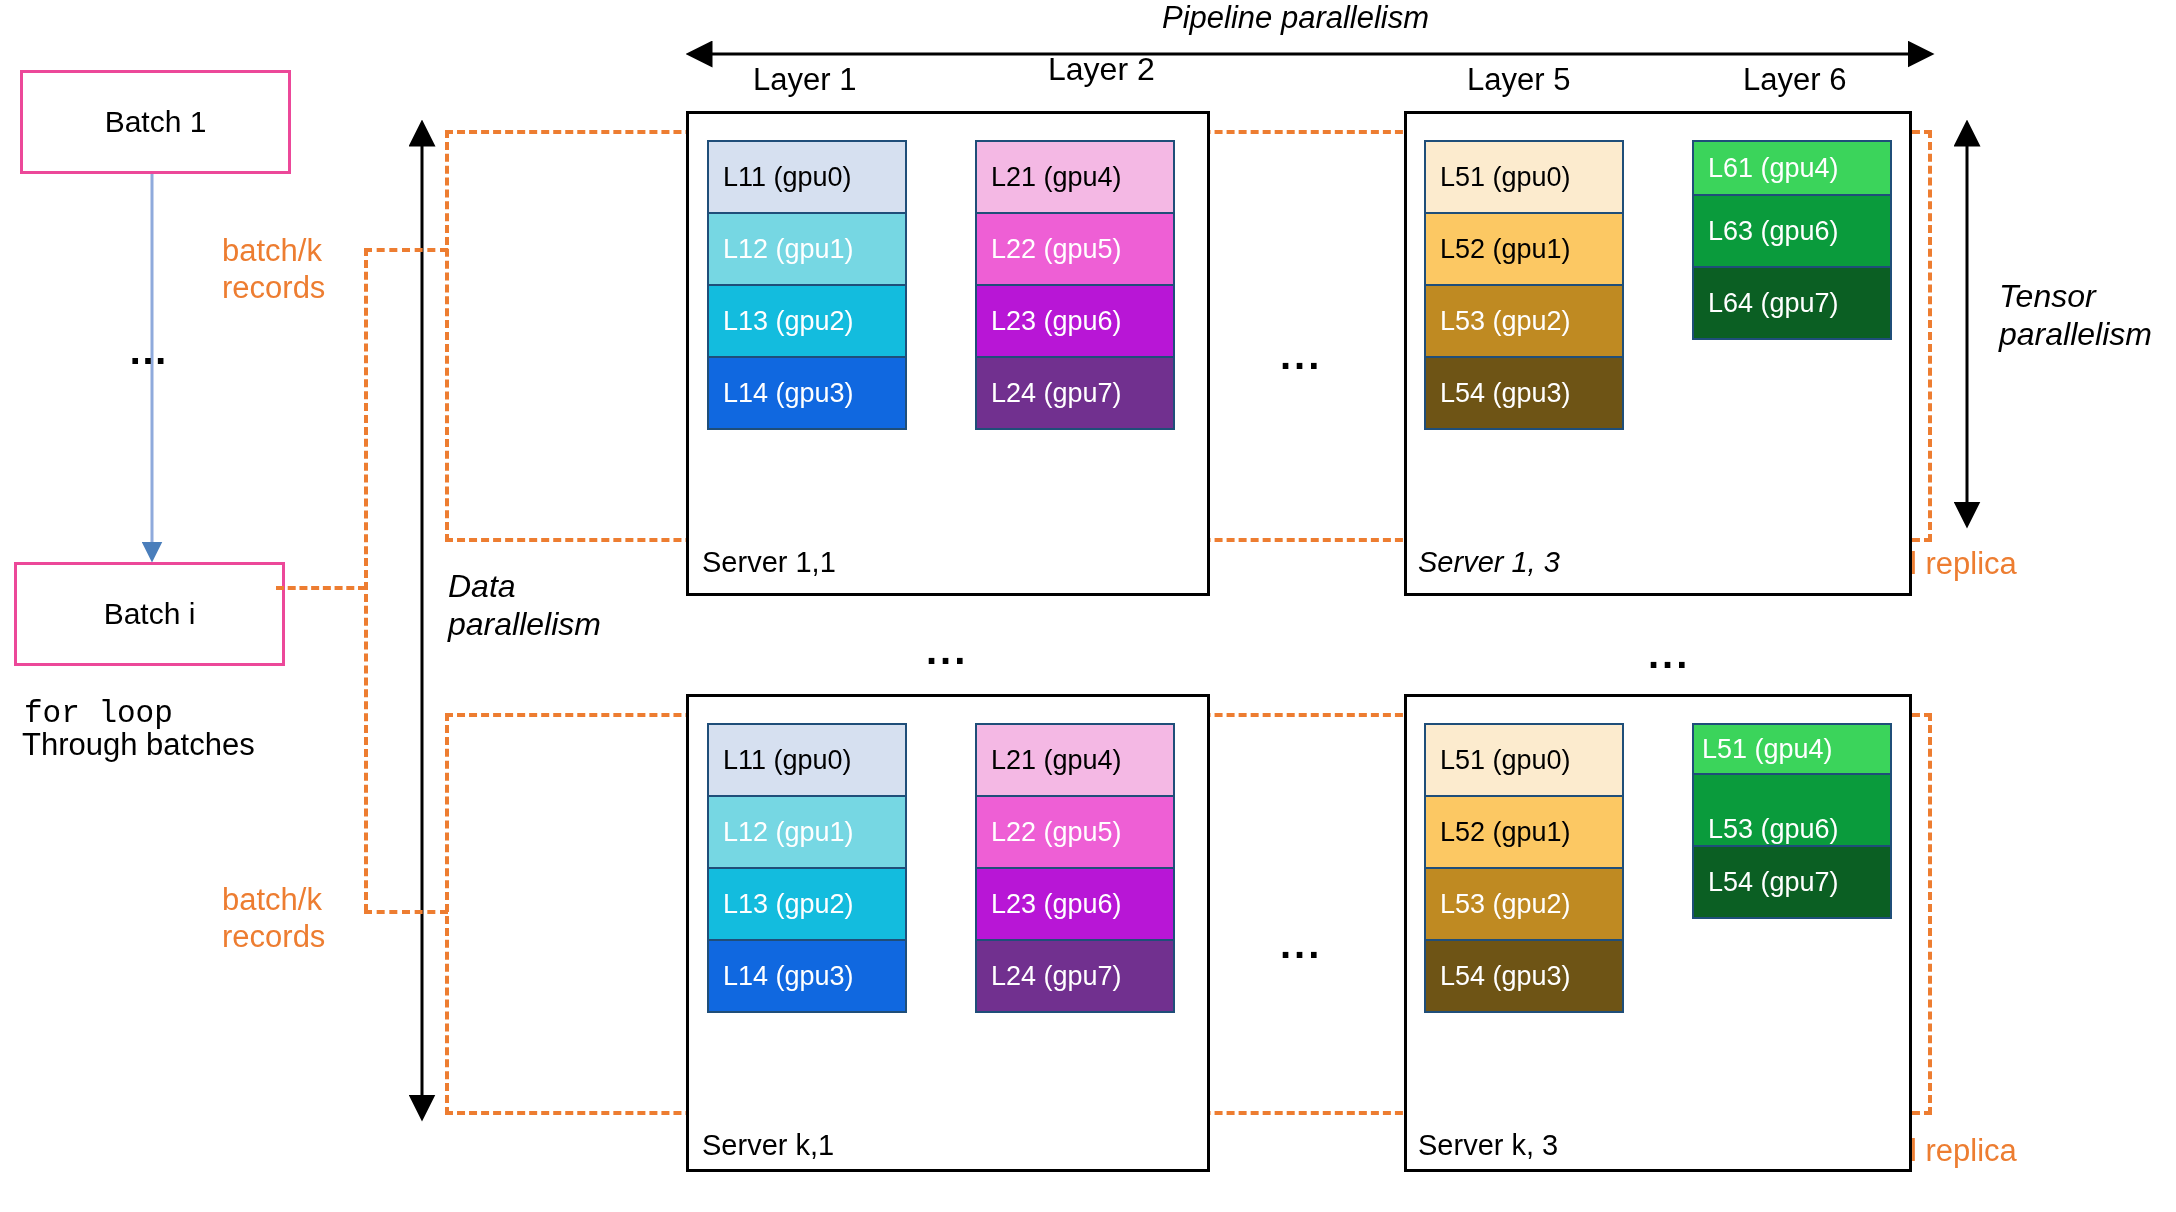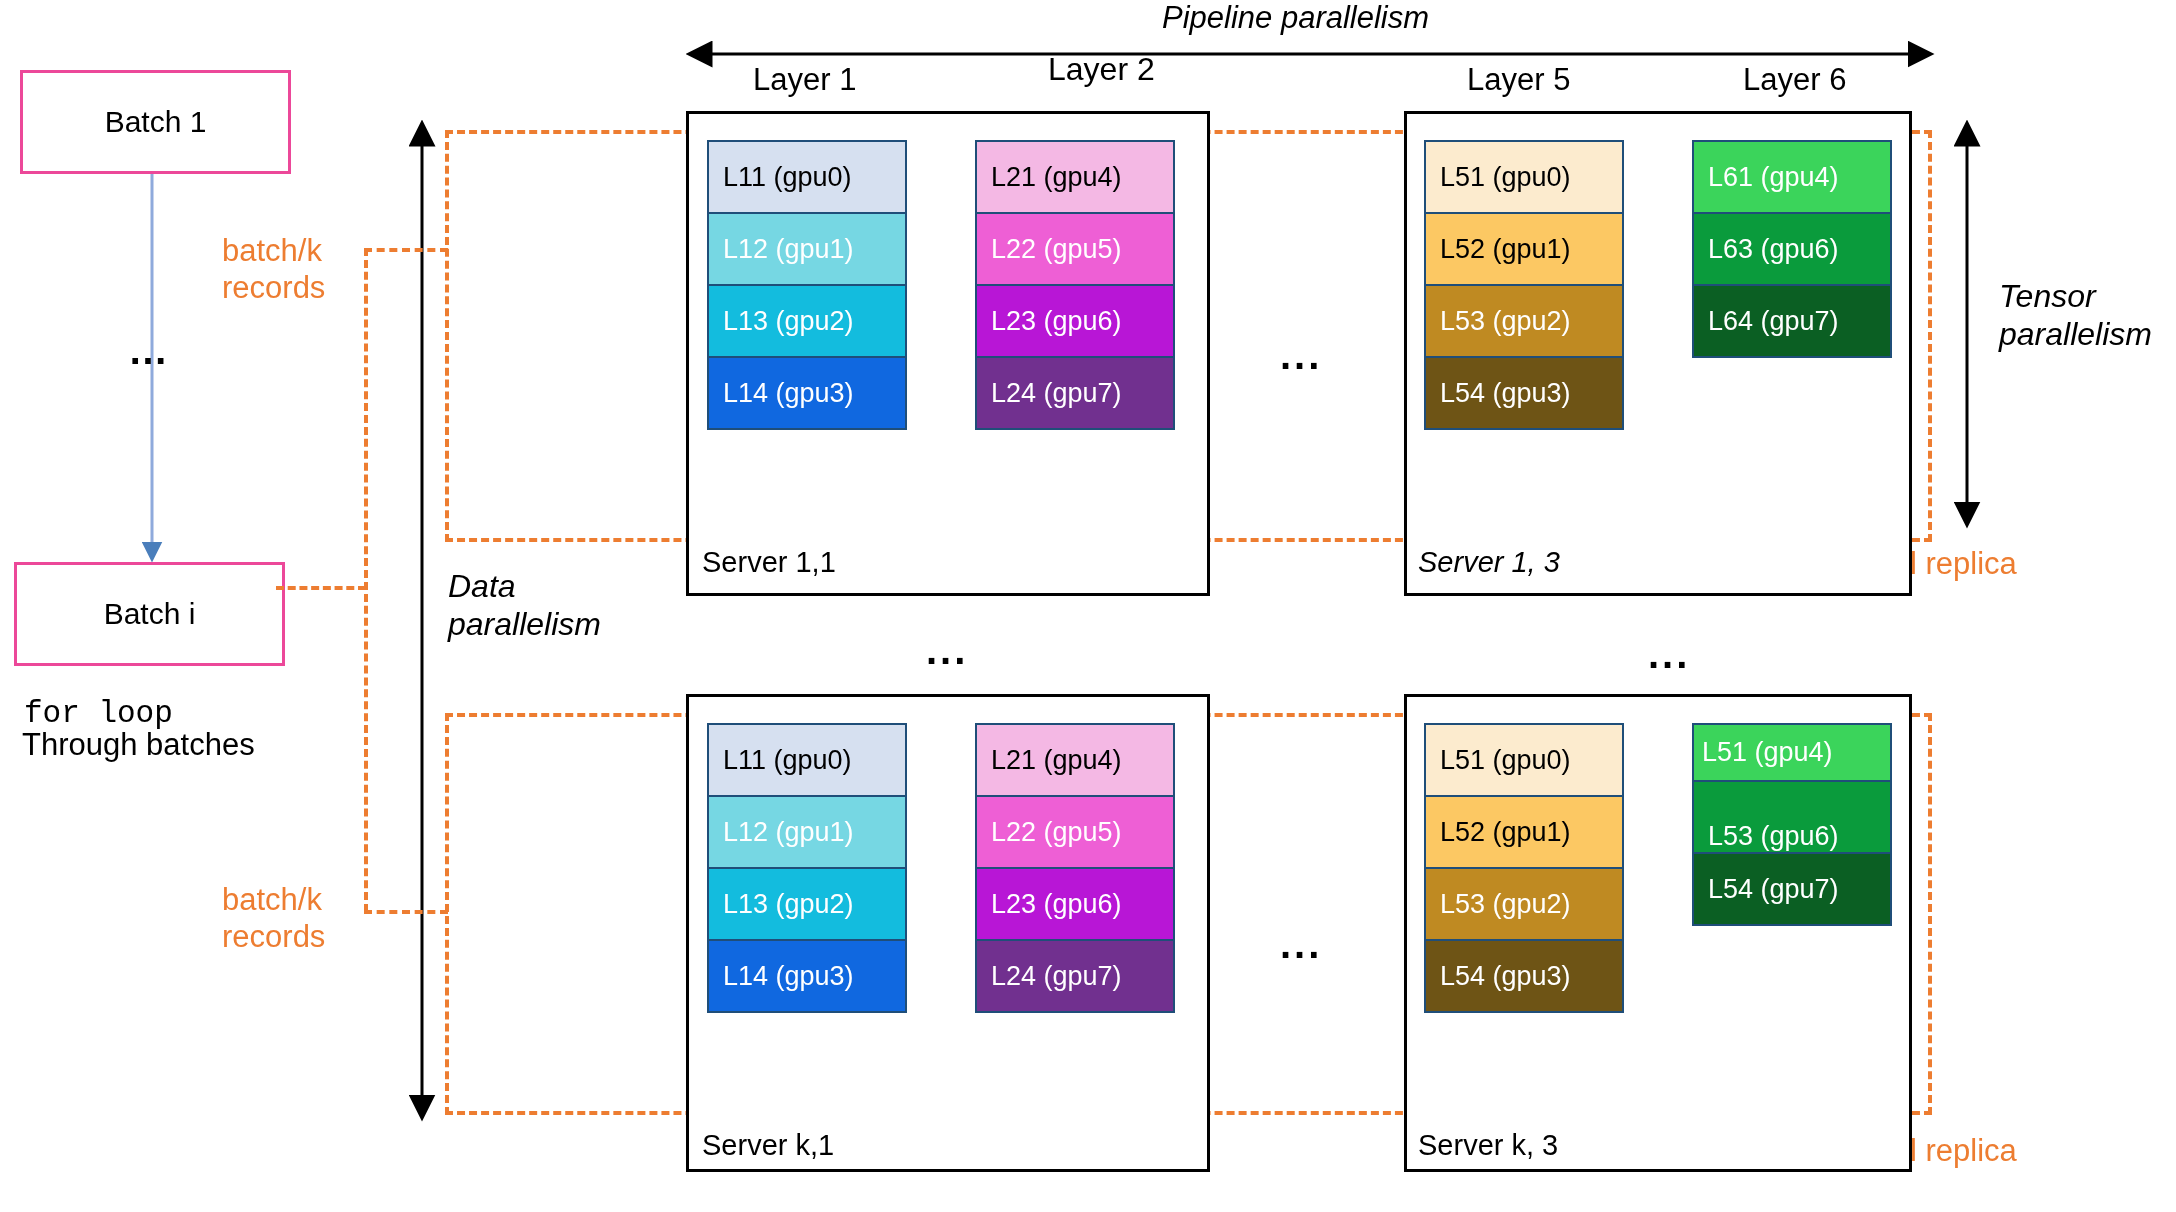--- a/index.html
+++ b/index.html
@@ -159,21 +159,21 @@
       <span>L52 (gpu1)</span>
     </div>
     <div class="gpu" style="background: rgb(191, 138, 34); color: rgb(255, 255, 255); height: 74px;">
       <span>L53 (gpu2)</span>
     </div>
     <div class="gpu" style="background: rgb(110, 84, 21); color: rgb(255, 255, 255); height: 74px;">
       <span>L54 (gpu3)</span>
     </div>
   </div>
 <div class="gpucol" style="left:1692px;top:140px;width:200px;">
-    <div class="gpu" style="background: rgb(59, 212, 91); color: rgb(255, 255, 255); height: 74px;">
+    <div class="gpu" style="background: rgb(59, 212, 91); color: rgb(255, 255, 255); height: 56px;">
       <span>L61 (gpu4)</span>
     </div>
     <div class="gpu" style="background: rgb(10, 155, 60); color: rgb(255, 255, 255); height: 74px;">
       <span>L63 (gpu6)</span>
     </div>
     <div class="gpu" style="background: rgb(11, 95, 35); color: rgb(255, 255, 255); height: 74px;">
       <span>L64 (gpu7)</span>
     </div>
   </div>
 
@@ -214,21 +214,21 @@
       <span>L52 (gpu1)</span>
     </div>
     <div class="gpu" style="background: rgb(191, 138, 34); color: rgb(255, 255, 255); height: 74px;">
       <span>L53 (gpu2)</span>
     </div>
     <div class="gpu" style="background: rgb(110, 84, 21); color: rgb(255, 255, 255); height: 74px;">
       <span>L54 (gpu3)</span>
     </div>
   </div>
 <div class="gpucol" style="left:1692px;top:723px;width:200px;">
-    <div class="gpu" style="background: rgb(59, 212, 91); color: rgb(255, 255, 255); height: 59px; padding-left: 8px;">
+    <div class="gpu" style="background: rgb(59, 212, 91); color: rgb(255, 255, 255); height: 52px; padding-left: 8px;">
       <span>L51 (gpu4)</span>
     </div>
     <div class="gpu" style="background: rgb(10, 155, 60); color: rgb(255, 255, 255); height: 74px; align-items: flex-end;">
       <span>L53 (gpu6)</span>
     </div>
     <div class="gpu" style="background: rgb(11, 95, 35); color: rgb(255, 255, 255); height: 74px;">
       <span>L54 (gpu7)</span>
     </div>
   </div>
 

